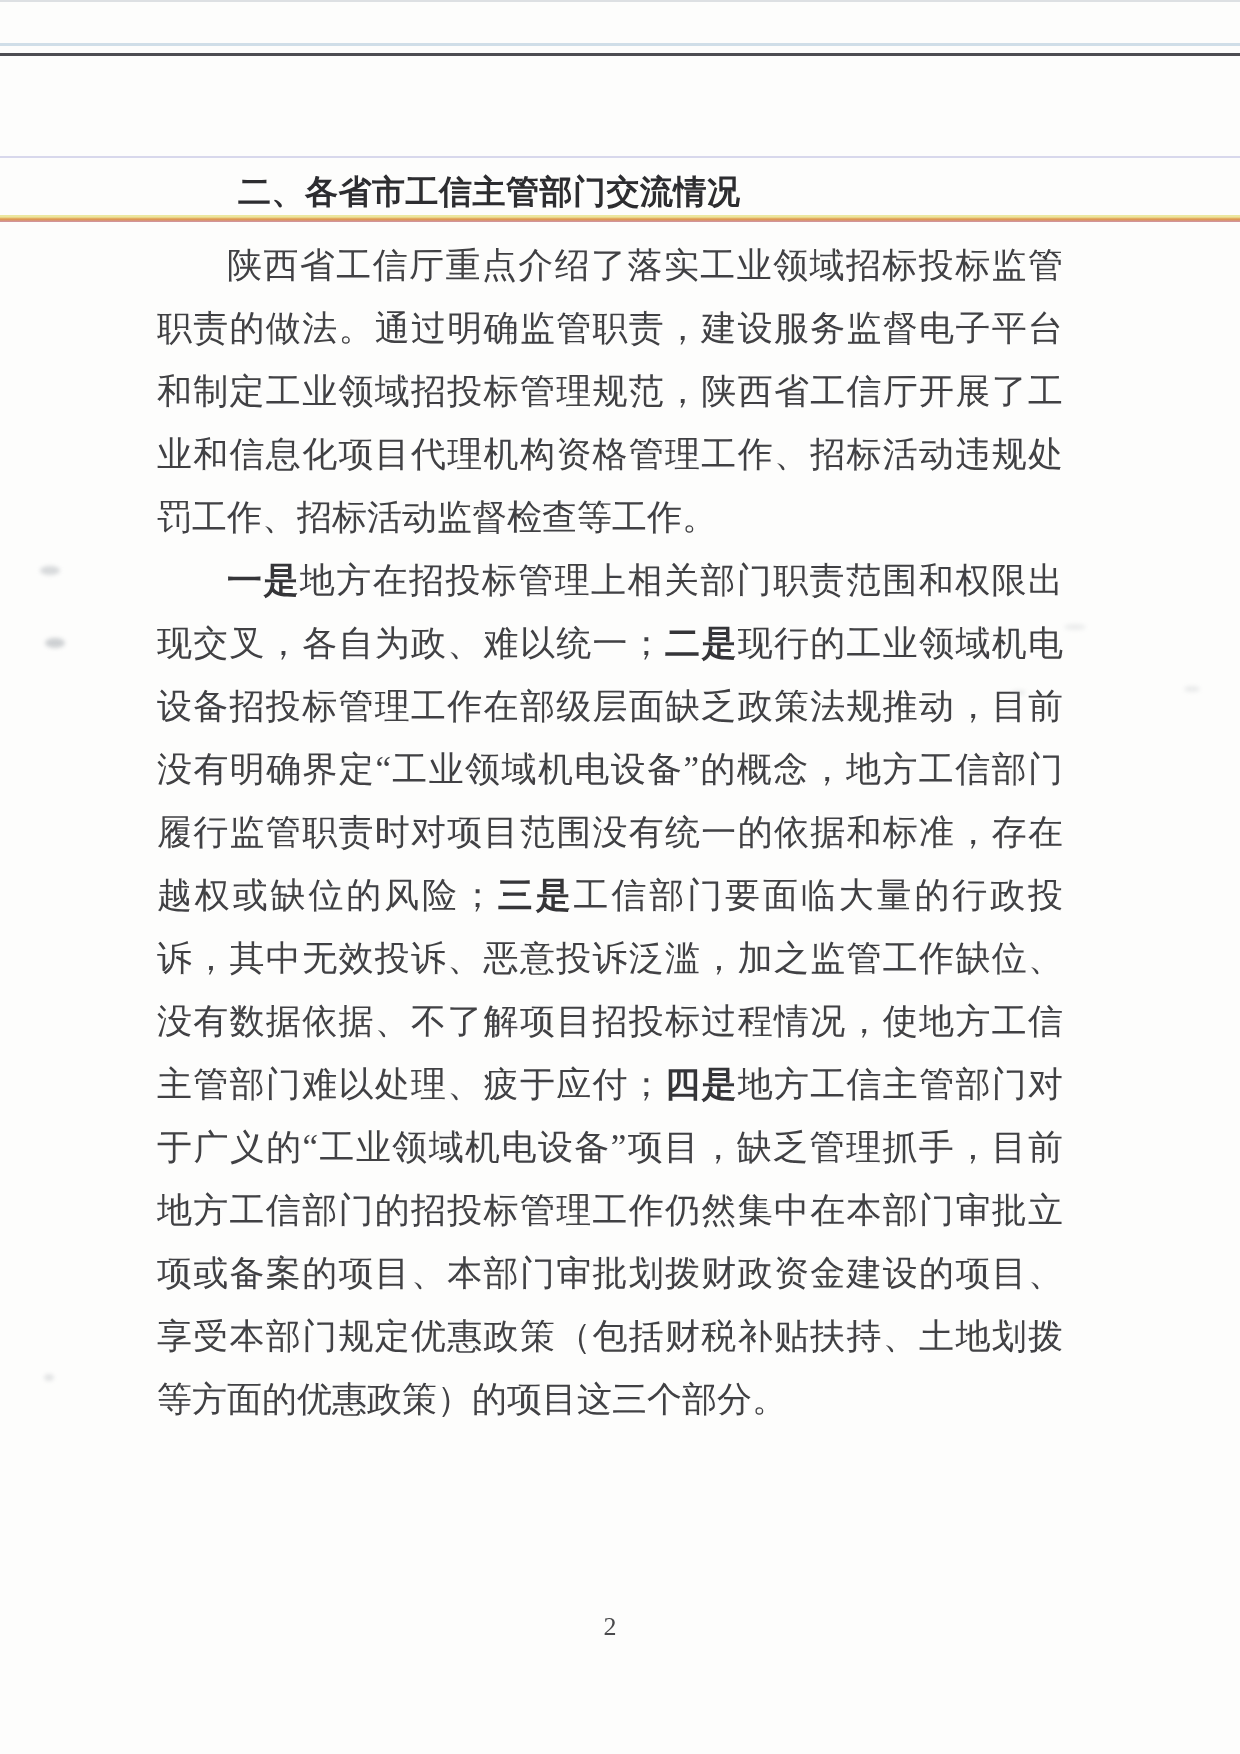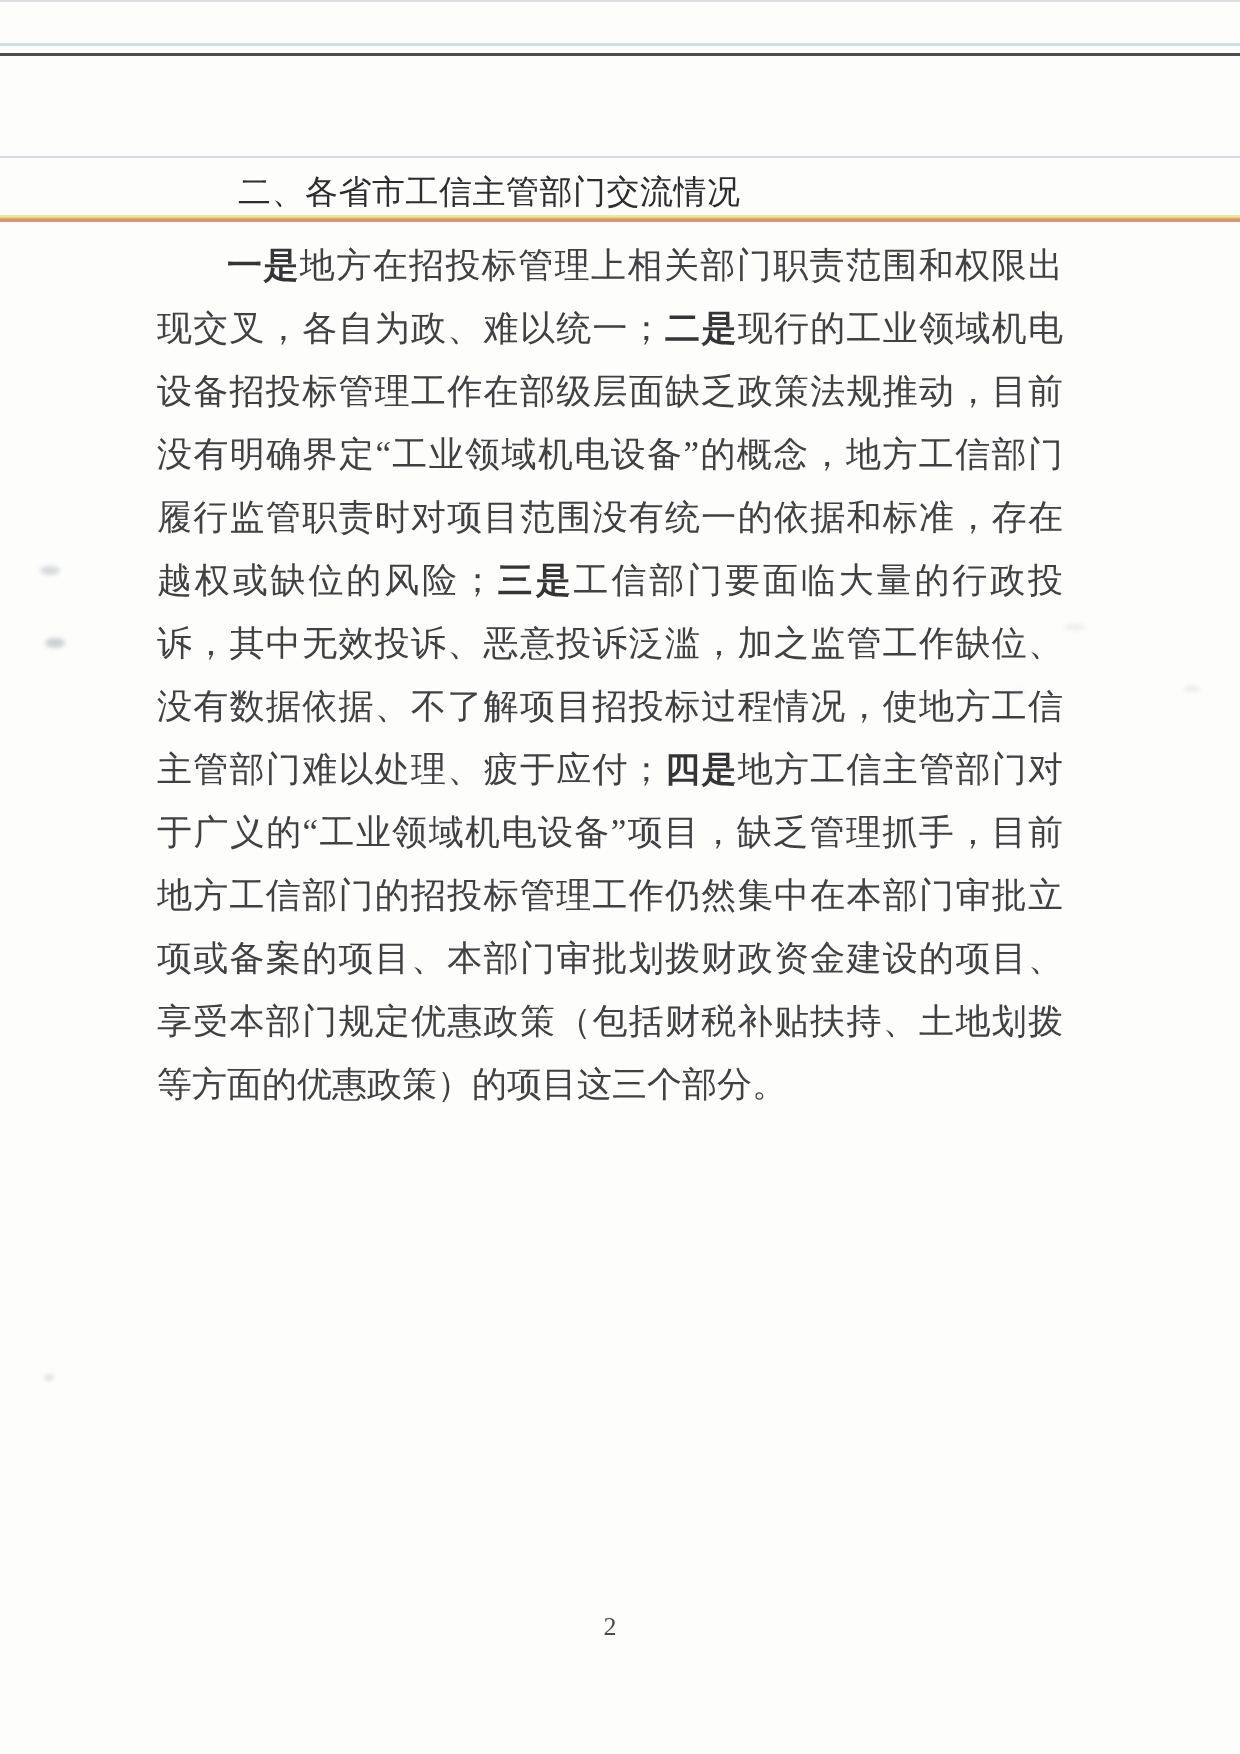--- a/index.html
+++ b/index.html
@@ -26,21 +26,21 @@
       var(--rule-gold-mid, #e0984a) 58%,
       var(--rule-gold-bottom, #cf93a8) 100%);
   }
 
   .section-title {
     position: absolute;
     left: 238px; top: 170px;
     margin: 0;
     font-family: "Liberation Sans", "DejaVu Sans", sans-serif;
     font-size: 33px;
-    font-weight: 400;
+    font-weight: 700;
     letter-spacing: 0.5px;
     color: #2d2d30;
     white-space: nowrap;
   }
 
   .doc-body {
     position: absolute;
     left: 157px; top: 224px;
     width: 906px;
     padding-top: 10px;
@@ -84,20 +84,21 @@
   <div class="rule rule-top-light"></div>
   <div class="rule rule-top-dark"></div>
   <div class="rule rule-mid-light"></div>
 
   <h1 class="section-title">二、各省市工信主管部门交流情况</h1>
 
   <div class="rule rule-gold"></div>
 
   <div class="doc-body">
 
+    <p>陕西省工信厅重点介绍了落实工业领域招标投标监管职责的做法。通过明确监管职责，建设服务监督电子平台和制定工业领域招投标管理规范，陕西省工信厅开展了工业和信息化项目代理机构资格管理工作、招标活动违规处罚工作、招标活动监督检查等工作。</p>
 
 
     <p><span class="b">一是</span><span>地方在招投标管理上相关部门职责范围和权限出现交叉，各自为政、难以统一；</span><span class="b">二是</span><span>现行的工业领域机电设备招投标管理工作在部级层面缺乏政策法规推动，目前没有明确界定“工业领域机电设备”的概念，地方工信部门履行监管职责时对项目范围没有统一的依据和标准，存在越权或缺位的风险；</span><span class="b">三是</span><span>工信部门要面临大量的行政投诉，其中无效投诉、恶意投诉泛滥，加之监管工作缺位、没有数据依据、不了解项目招投标过程情况，使地方工信主管部门难以处理、疲于应付；</span><span class="b">四是</span><span>地方工信主管部门对于广义的“工业领域机电设备”项目，缺乏管理抓手，目前地方工信部门的招投标管理工作仍然集中在本部门审批立项或备案的项目、本部门审批划拨财政资金建设的项目、享受本部门规定优惠政策（包括财税补贴扶持、土地划拨等方面的优惠政策）的项目这三个部分。</span></p>
 
   </div>
 
   <div class="page-number">2</div>
 
   <div class="smudge sm1"></div>
   <div class="smudge sm2"></div>

